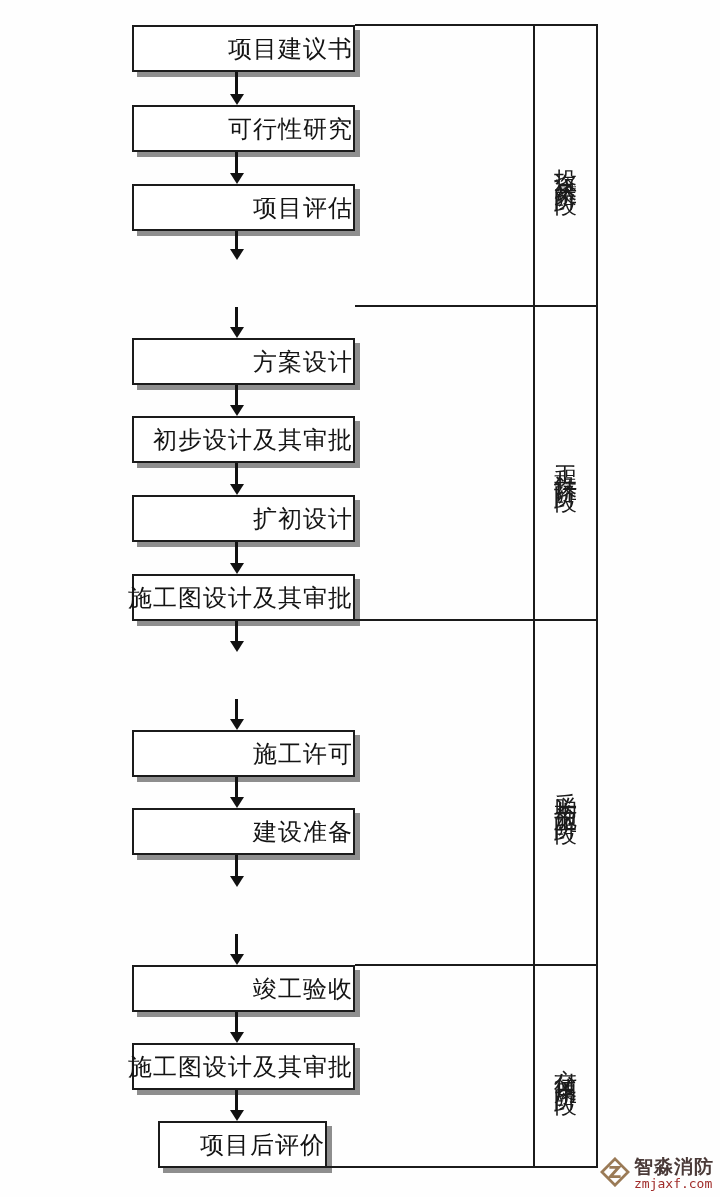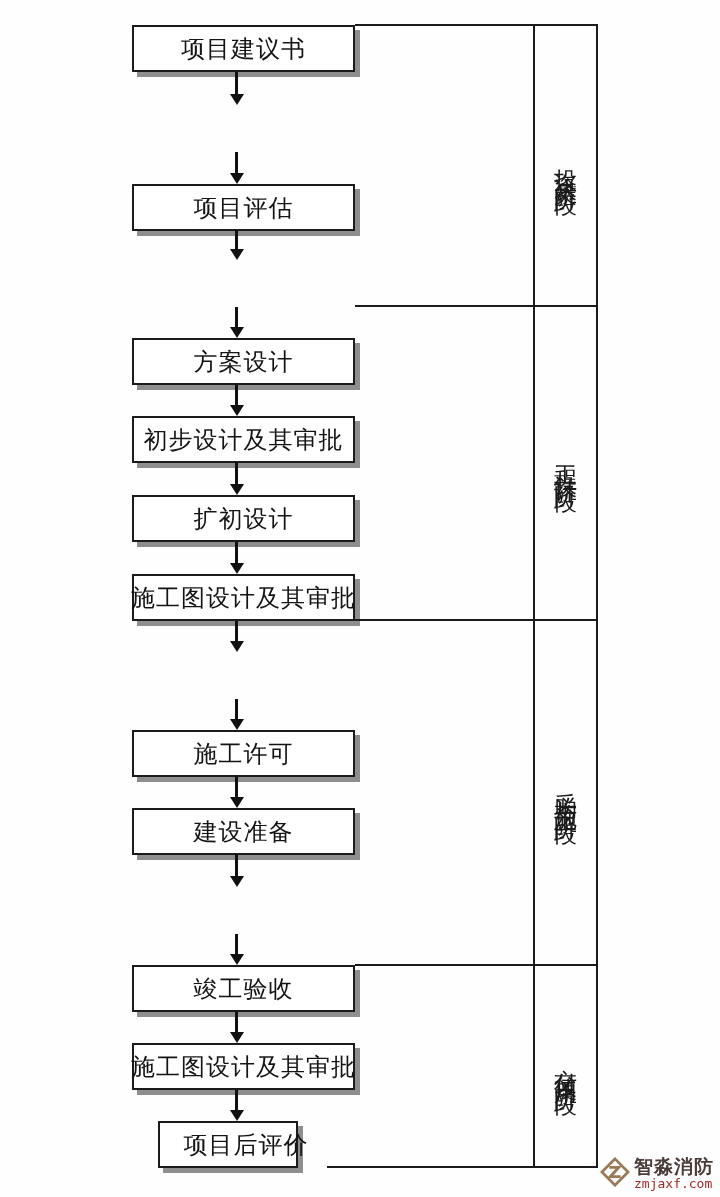--- a/index.html
+++ b/index.html
@@ -10,23 +10,23 @@
     background:#fefefe;
     font-family:"Liberation Serif","DejaVu Serif",serif;
     overflow:hidden;
   }
   .box {
     position:absolute;
     left:132px; width:223px; height:47px;
     background:#ffffff;
     border:2px solid #1b1b1b;
     box-shadow:5px 5px 0 0 #8e8e8e;
-    display:flex; align-items:center; justify-content:center;
+    display:flex; align-items:center; justify-content:flex-end;
   }
-  .box.narrow { left:158px; width:140px;padding-left:36px; }
+  .box.narrow { left:158px; width:169px;padding-left:36px; }
   .box span {
     font-size:24px; color:#141414; letter-spacing:1px; white-space:nowrap;
   }
   .arrow { position:absolute; left:230px; width:14px; }
   .arrow::before {
     content:""; position:absolute; left:5px; top:0;
     width:3px; height:calc(100% - 10px); background:#111;
   }
   .arrow::after {
     content:""; position:absolute; left:0; bottom:0;
@@ -53,20 +53,23 @@
   .wm-domain { font-size:13px; font-weight:normal; color:#a02c2a;
                font-family:"DejaVu Sans Mono","Liberation Mono",monospace; }
 </style>
 </head>
 <body>
 
 <div class="canvas">
 
   <div class="box" style="top:25px">
       <span>项目建议书</span>
+    </div>
+  <div class="box" style="top:105px">
+      <span>可行性研究</span>
     </div>
   <div class="box" style="top:184px">
       <span>项目评估</span>
     </div>
   <div class="box" style="top:338px">
       <span>方案设计</span>
     </div>
   <div class="box" style="top:416px">
       <span>初步设计及其审批</span>
     </div>

